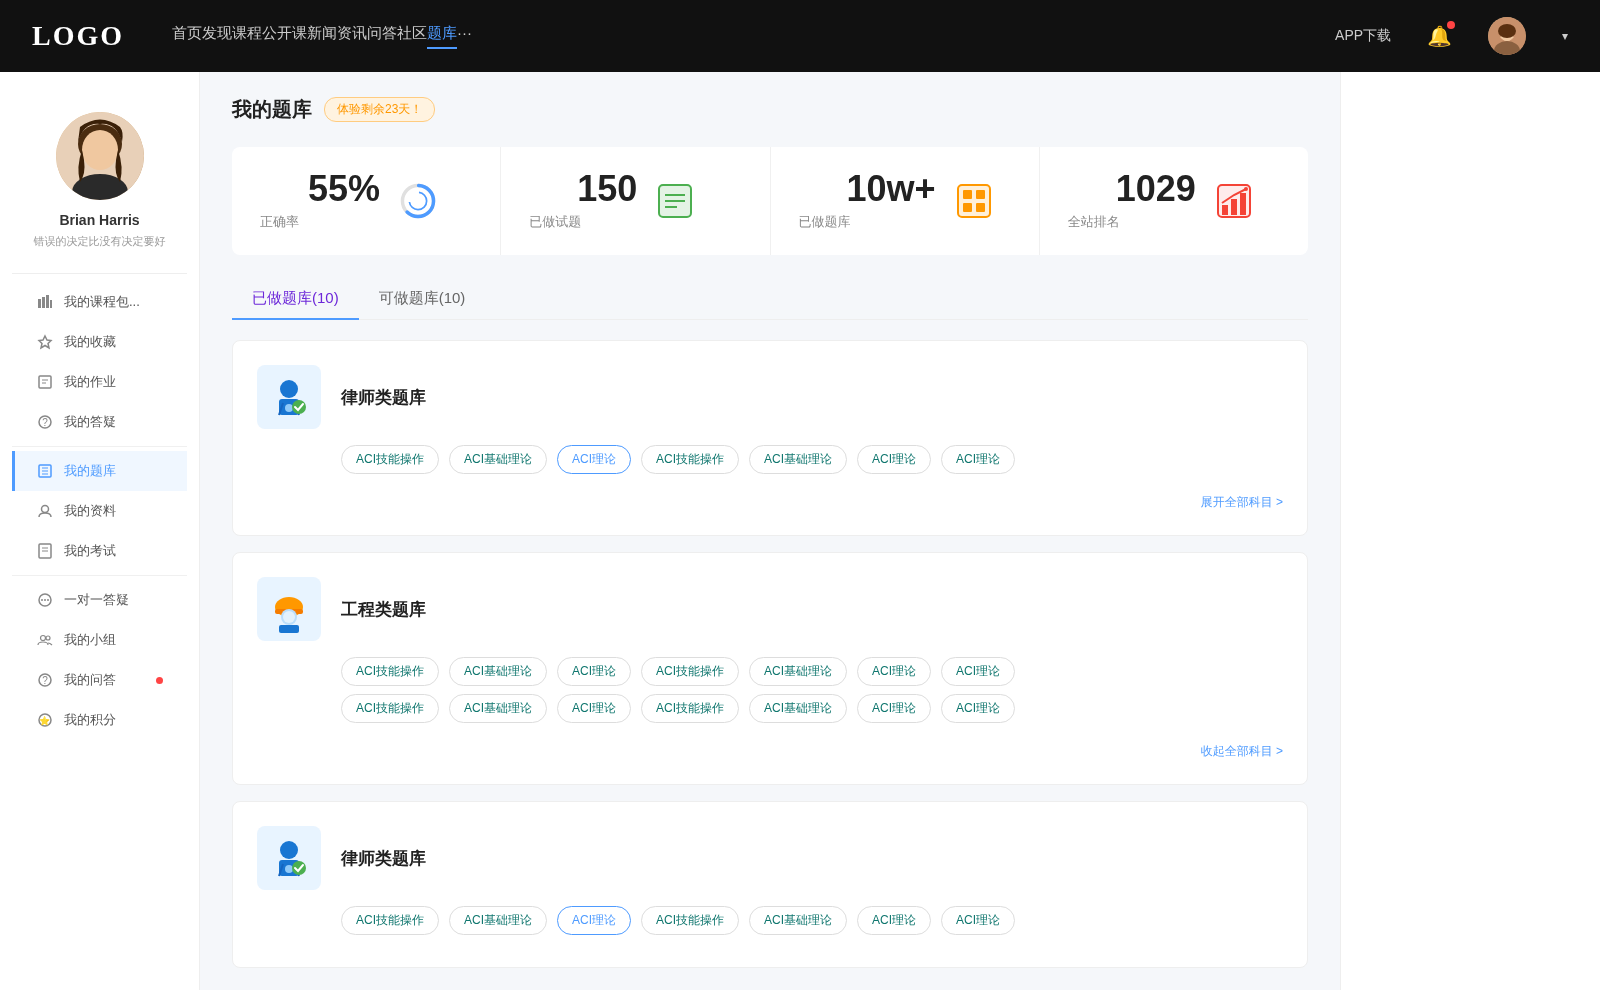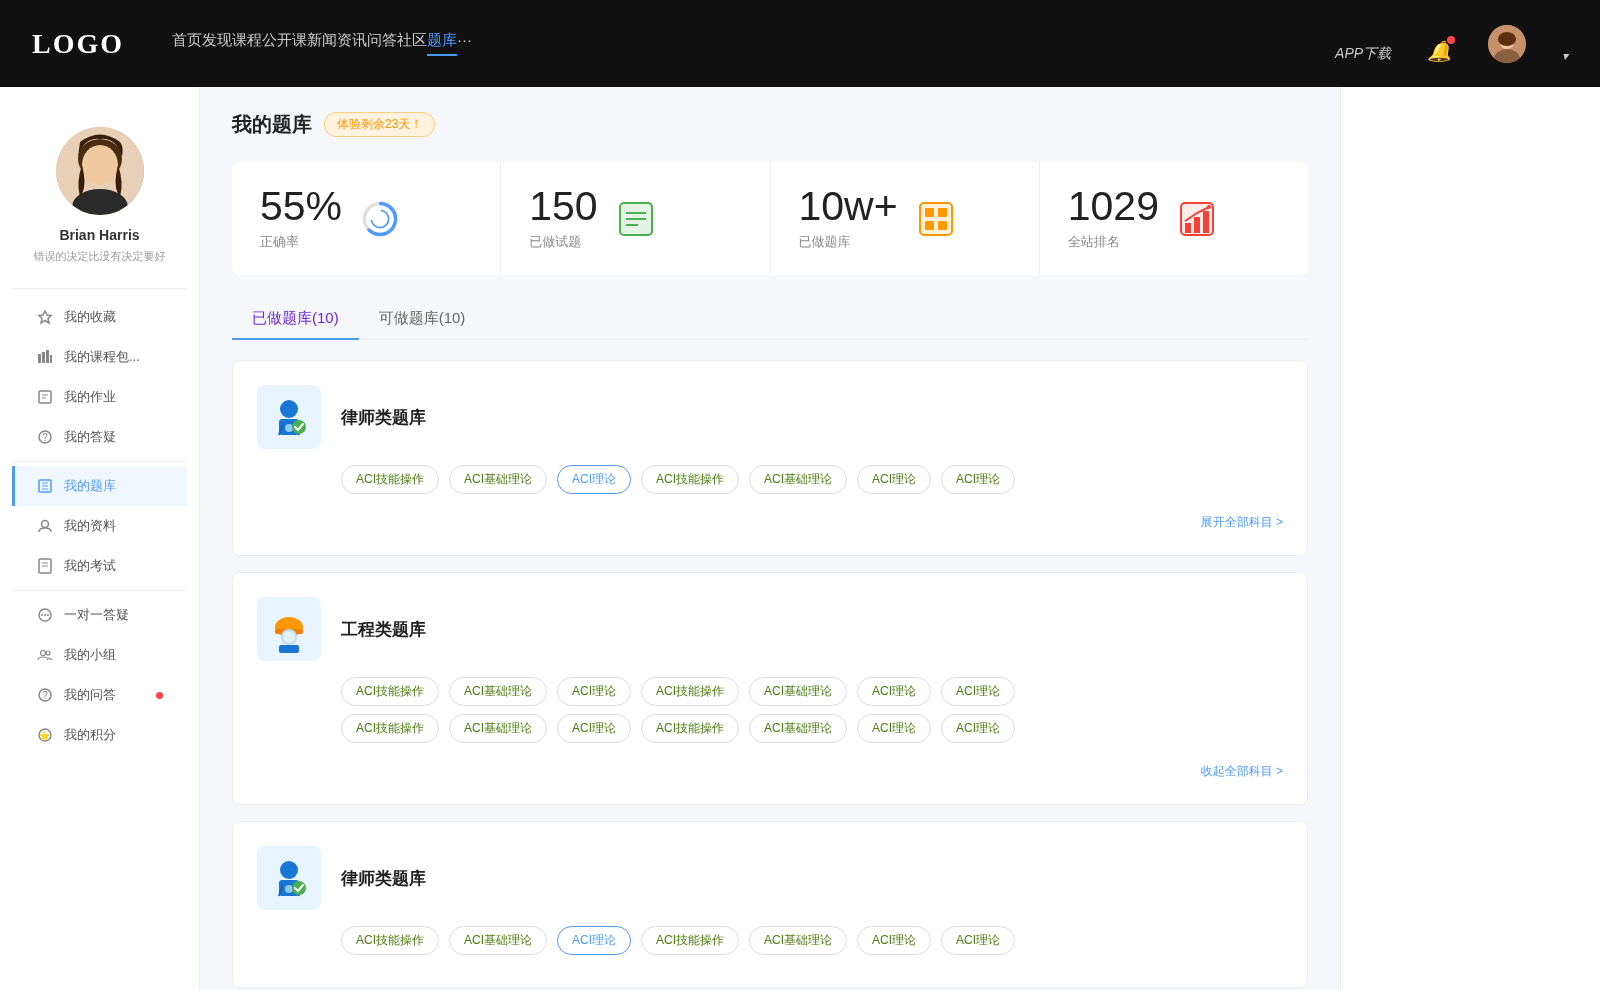--- a/index.html
+++ b/index.html
@@ -1,21 +1,21 @@
 <!DOCTYPE html>
 <html><head>
   <meta charset="utf-8">
   <style>
     * { margin: 0; padding: 0; box-sizing: border-box; }
     body { font-family: -apple-system, BlinkMacSystemFont, 'PingFang SC', 'Microsoft YaHei', sans-serif; background: #f0f2f5; min-height: 990px; }
 
     
     .topnav {
       background: #111;
-      height: 87px;
+      height: 72px;
       display: flex;
       align-items: center;
       padding: 0 32px;
       position: relative;
     }
     .topnav-logo {
       color: white;
       font-size: 28px;
       font-weight: bold;
       letter-spacing: 2px;
@@ -31,23 +31,22 @@
       font-size: 15px;
       cursor: pointer;
       padding-bottom: 4px;
     }
     .topnav-link.active {
       color: #4e9bff;
       border-bottom: 2px solid #4e9bff;
     }
     .topnav-right {
       display: flex;
-      align-items: flex-end;
+      align-items: center;
       gap: 36px;
-      font-style: italic;
     }
     .topnav-appdown {
       color: #ccc;
       font-size: 14px;
       cursor: pointer;
     }
     .topnav-bell {
       position: relative;
       cursor: pointer;
     }
@@ -225,24 +224,25 @@
       flex: 1;
       padding: 24px 28px;
       display: flex;
       align-items: center;
       gap: 16px;
       border-right: 1px solid #f0f0f0;
     }
     .stat-item:last-child { border-right: none; }
     .stat-text {}
     .stat-number {
-      font-size: 41px;
-      font-weight: 400;
+      font-size: 36px;
+      font-weight: 700;
       color: #222;
       line-height: 1;
+      margin-left: 48px;
     }
     .stat-label {
       font-size: 13px;
       color: #888;
       margin-top: 6px;
     }
     .stat-icon {
       width: 44px;
       height: 44px;
       display: flex;
@@ -311,21 +311,21 @@
       flex-wrap: wrap;
       gap: 10px;
       margin-left: 84px;
       margin-bottom: 8px;
     }
     .tag {
       padding: 5px 14px;
       border-radius: 16px;
       font-size: 12px;
       border: 1px solid #ddd;
-      color: #4d7c0f;
+      color: #0f766e;
       cursor: pointer;
       background: white;
     }
     .tag.active {
       border: 1.5px solid #4e9bff;
       color: #4e9bff;
       background: white;
     }
     .expand-link {
       text-align: right;
@@ -399,35 +399,35 @@
         </svg>
       </div>
       <div class="sidebar-name">Brian Harris</div>
       <div class="sidebar-motto">错误的决定比没有决定要好</div>
     </div>
 
     <ul class="sidebar-menu">
       <li class="sidebar-item">
         <span class="sidebar-item-icon">
           <svg width="16" height="16" viewBox="0 0 16 16">
-              <polygon points="8,2 10,6 14,6.5 11,9.5 12,14 8,11.5 4,14 5,9.5 2,6.5 6,6" fill="none" stroke="#888" stroke-width="1.5"></polygon>
-            </svg>
-        </span>
-        <span class="sidebar-item-label">我的收藏</span>
-      </li>
-      <li class="sidebar-item">
-        <span class="sidebar-item-icon">
-          <svg width="16" height="16" viewBox="0 0 16 16">
               <rect x="1" y="5" width="3" height="9" fill="#888"></rect>
               <rect x="5" y="3" width="3" height="11" fill="#888"></rect>
               <rect x="9" y="1" width="3" height="13" fill="#888"></rect>
               <rect x="13" y="6" width="2" height="8" fill="#888"></rect>
             </svg>
         </span>
         <span class="sidebar-item-label">我的课程包...</span>
+      </li>
+      <li class="sidebar-item">
+        <span class="sidebar-item-icon">
+          <svg width="16" height="16" viewBox="0 0 16 16">
+              <polygon points="8,2 10,6 14,6.5 11,9.5 12,14 8,11.5 4,14 5,9.5 2,6.5 6,6" fill="none" stroke="#888" stroke-width="1.5"></polygon>
+            </svg>
+        </span>
+        <span class="sidebar-item-label">我的收藏</span>
       </li>
       <li class="sidebar-item">
         <span class="sidebar-item-icon">
           <svg width="16" height="16" viewBox="0 0 16 16">
               <rect x="2" y="2" width="12" height="12" rx="1" fill="none" stroke="#888" stroke-width="1.5"></rect>
               <line x1="5" y1="6" x2="11" y2="6" stroke="#888" stroke-width="1"></line>
               <line x1="5" y1="9" x2="9" y2="9" stroke="#888" stroke-width="1"></line>
             </svg>
         </span>
         <span class="sidebar-item-label">我的作业</span>

